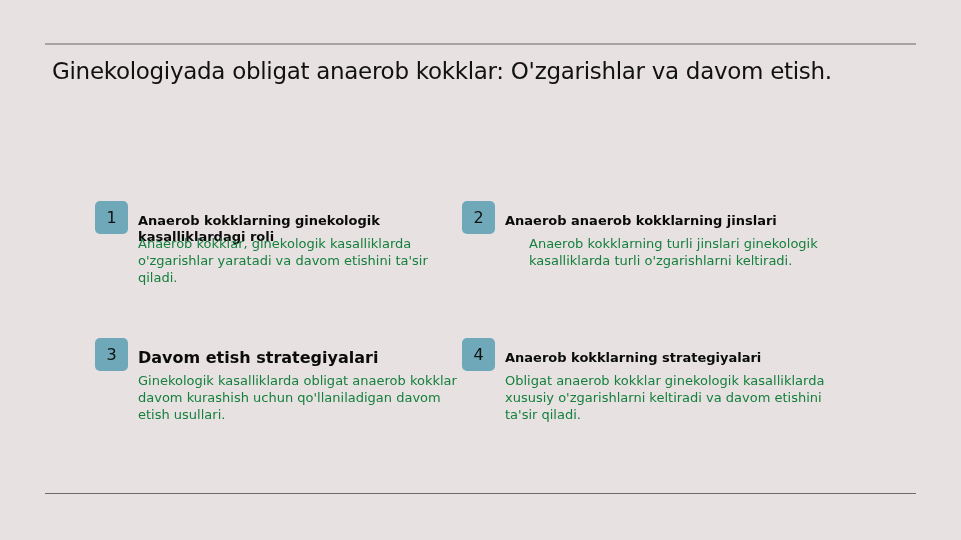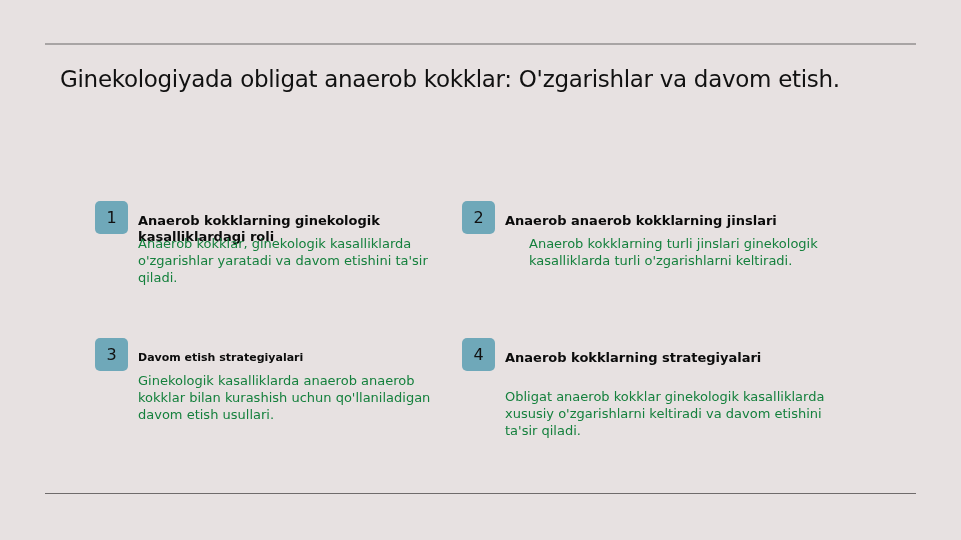--- a/index.html
+++ b/index.html
@@ -23,32 +23,32 @@
     position: absolute; left: 0; top: 0;
     width: 33px; height: 33px; border-radius: 5px;
     background: #6fa8b9;
     display: flex; align-items: center; justify-content: center;
     font-size: 16px; color: #111;
   }
   .heading {
     position: absolute; left: 43px; top: 12px; width: 320px;
     font-size: 13px; font-weight: bold; line-height: 16px;
   }
-  .heading.big { font-size: 11px; top: 12px; }
+  .heading.big { font-size: 16px; top: 12px; }
   .desc {
     position: absolute; left: 43px; width: 325px;
     font-size: 13px; line-height: 17px; color: #15803d;
   }
 </style>
 </head>
 <body>
 
 <div class="rule top"></div>
 
-<h1 class="title" style="margin:8px;text-align:right;">Ginekologiyada obligat anaerob kokklar: O'zgarishlar va davom etish.</h1>
+<h1 class="title" style="margin:0;text-align:right;">Ginekologiyada obligat anaerob kokklar: O'zgarishlar va davom etish.</h1>
 
 <div class="item" style="left:95px; top:201px;">
   <div class="badge">
       <span>1</span>
     </div>
   <div class="heading">Anaerob kokklarning ginekologik kasalliklardagi roli</div>
   <div class="desc" style="top:34px;">Anaerob kokklar, ginekologik kasalliklarda o'zgarishlar yaratadi va davom etishini ta'sir qiladi.</div>
 </div>
 
 <div class="item" style="left:462px; top:201px;">
@@ -57,24 +57,24 @@
     </div>
   <div class="heading">Anaerob anaerob kokklarning jinslari</div>
   <div class="desc" style="top:34px;margin-left:24px;">Anaerob kokklarning turli jinslari ginekologik kasalliklarda turli o'zgarishlarni keltiradi.</div>
 </div>
 
 <div class="item" style="left:95px; top:338px;">
   <div class="badge">
       <span>3</span>
     </div>
   <div class="heading big">Davom etish strategiyalari</div>
-  <div class="desc" style="top:34px;">Ginekologik kasalliklarda anaerob anaerob kokklar bilan kurashish uchun qo'llaniladigan davom etish usullari.</div>
+  <div class="desc" style="top:34px;">Ginekologik kasalliklarda obligat anaerob kokklar davom kurashish uchun qo'llaniladigan davom etish usullari.</div>
 </div>
 
 <div class="item" style="left:462px; top:338px;">
   <div class="badge">
       <span>4</span>
     </div>
   <div class="heading">Anaerob kokklarning strategiyalari</div>
-  <div class="desc" style="top:34px;margin-top:16px;">Obligat anaerob kokklar ginekologik kasalliklarda xususiy o'zgarishlarni keltiradi va davom etishini ta'sir qiladi.</div>
+  <div class="desc" style="top:34px;">Obligat anaerob kokklar ginekologik kasalliklarda xususiy o'zgarishlarni keltiradi va davom etishini ta'sir qiladi.</div>
 </div>
 
 <div class="rule bottom"></div>
 
 </body></html>

